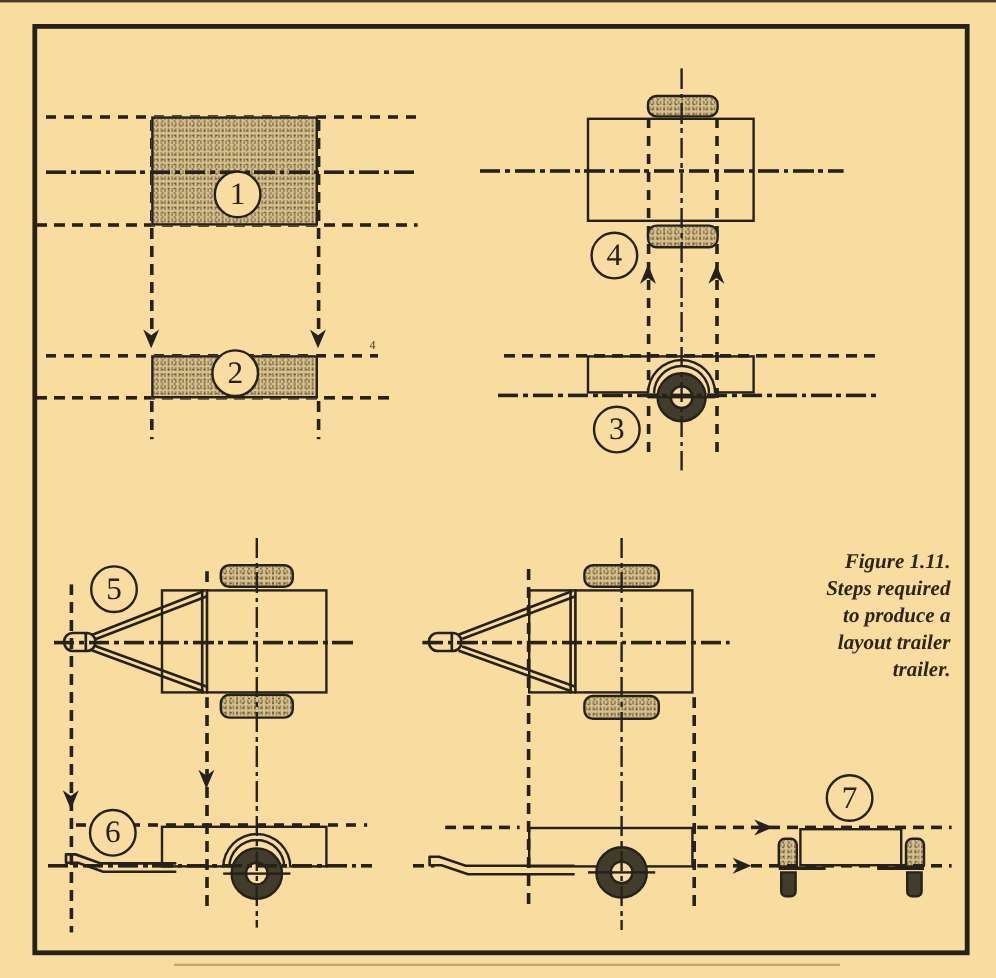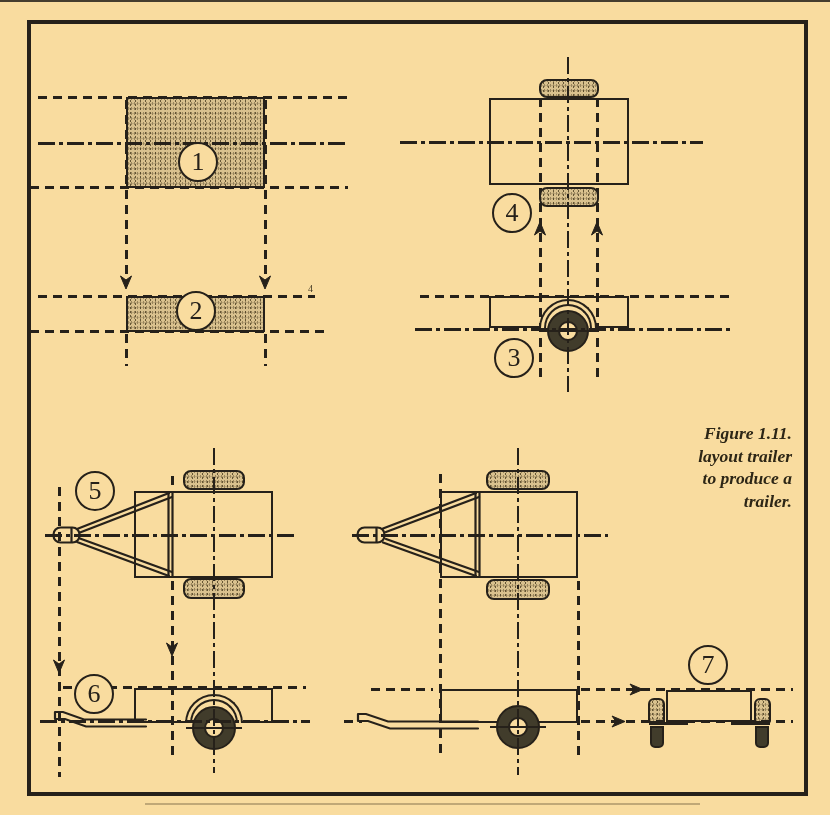--- a/index.html
+++ b/index.html
@@ -156,22 +156,23 @@
   </svg>
 
   <div class="abs badge" style="left:178px;top:142px;">1</div>
   <div class="abs badge" style="left:176px;top:291px;">2</div>
   <div class="abs badge" style="left:494px;top:338px;">3</div>
   <div class="abs badge" style="left:492px;top:193px;">4</div>
   <div class="abs badge" style="left:75px;top:471px;">5</div>
   <div class="abs badge" style="left:74px;top:674px;">6</div>
   <div class="abs badge" style="left:688px;top:645px;">7</div>
 
-  <div class="abs caption" style="left:600px;top:422px;">
+  <div class="abs caption" style="left:600px;top:456px;">
     <div>Figure 1.11.</div>
+    <div>Steps required</div>
+    <div>to produce a</div>
     <div>layout trailer</div>
-    <div>to produce a</div>
     <div>trailer.</div>
   </div>
 
   <div class="abs stray" style="left:308px;top:283px;">4</div>
 
 </div>
 
 </body></html>

